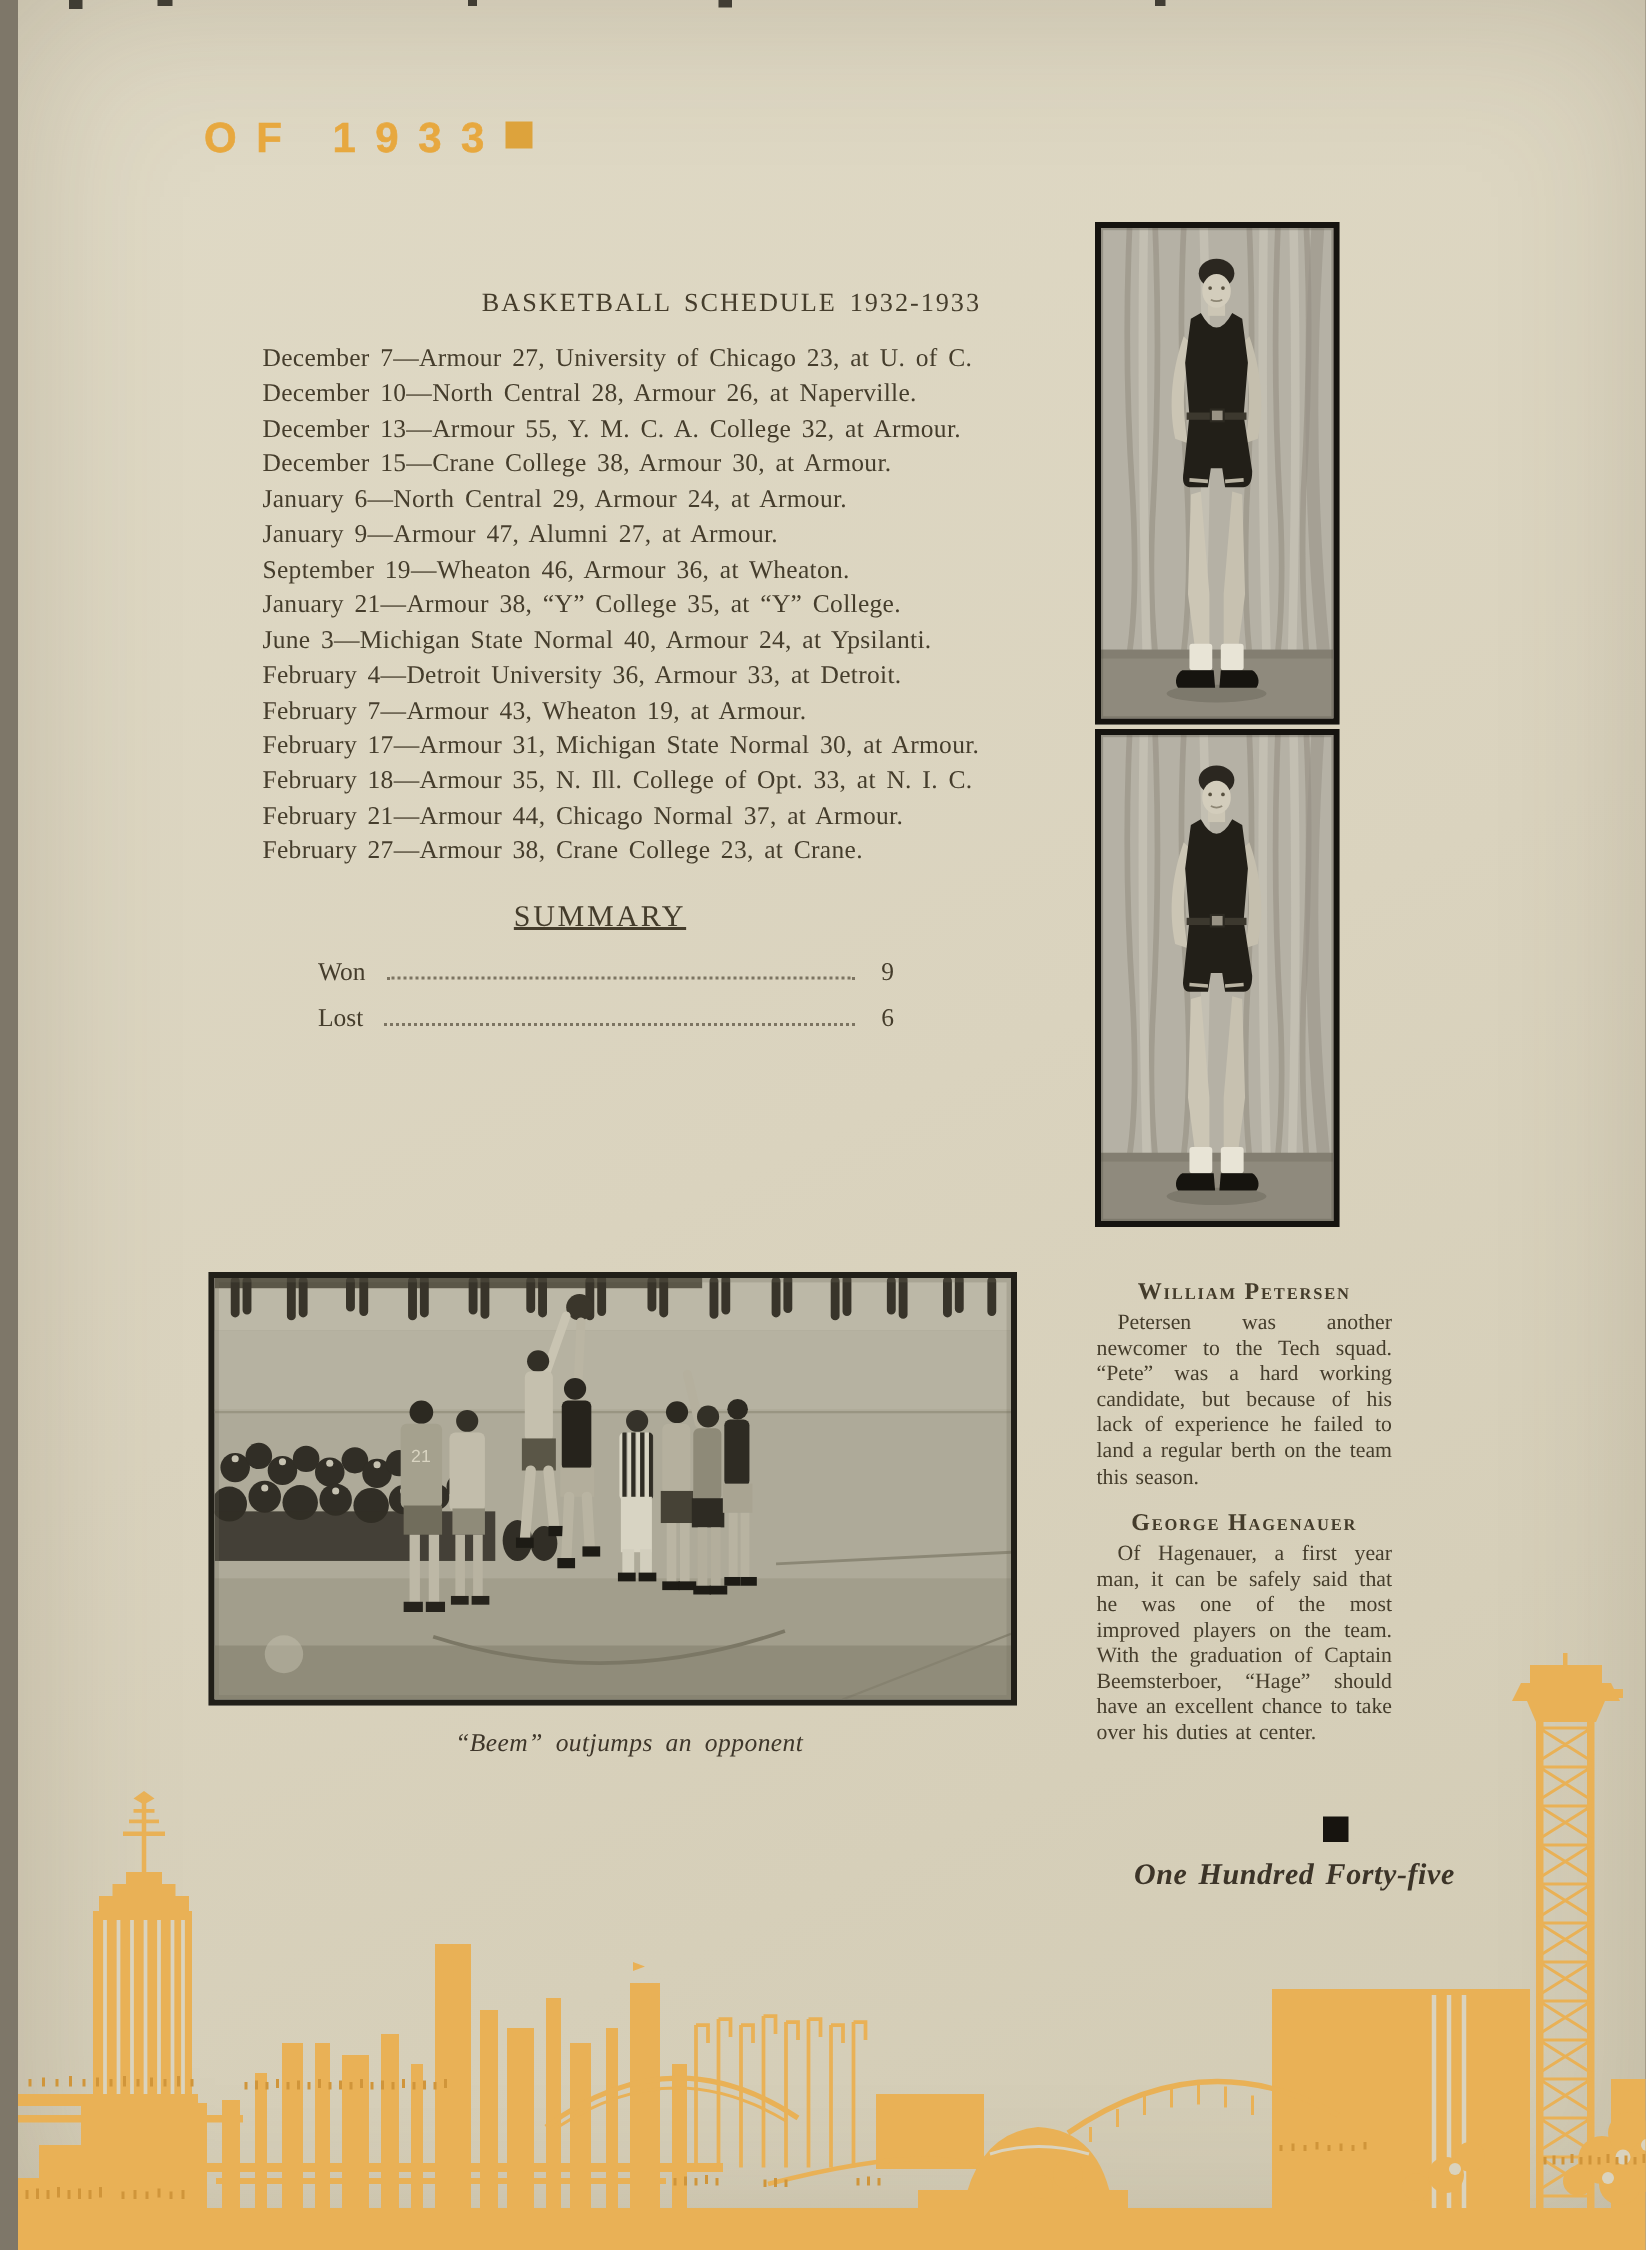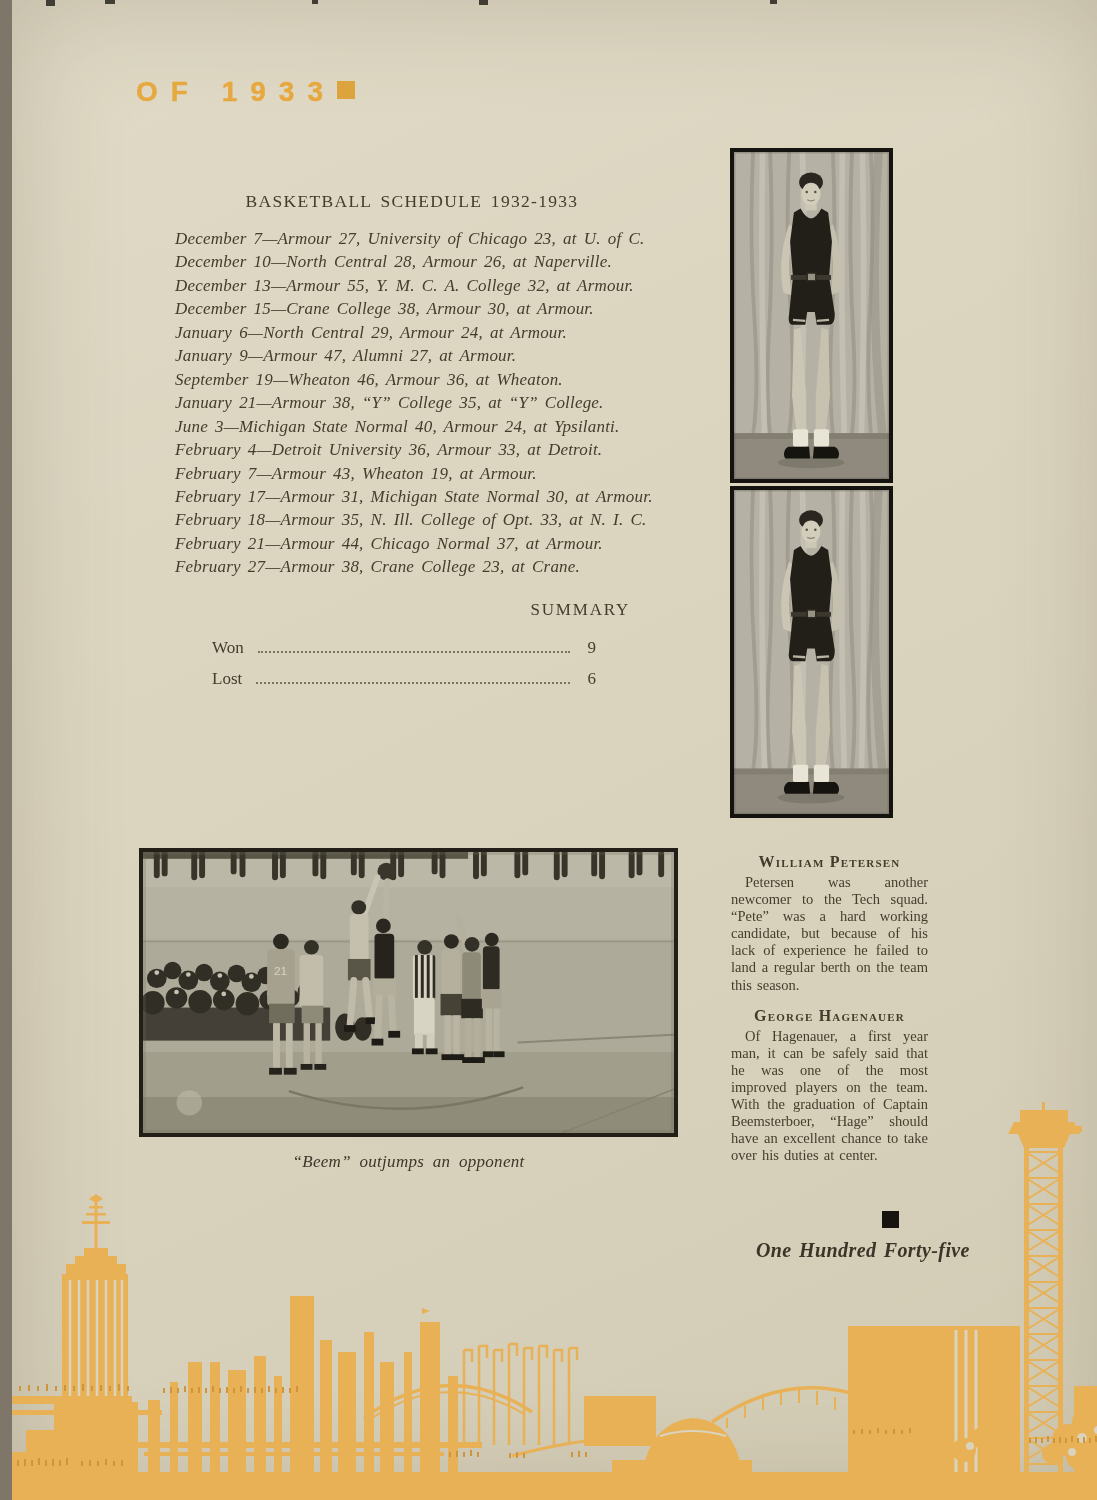--- a/index.html
+++ b/index.html
@@ -7,40 +7,40 @@
         background:linear-gradient(155deg,#e0dac6 0%,#dad3be 50%,#d2cbb4 100%);
         box-shadow:inset 0 0 110px rgba(85,72,48,.22);
         font-family:"Liberation Serif",serif;color:#453d2c;margin-left:12px;}
   .speck{position:absolute;background:#1d1a14;opacity:.8;}
 
   .brand{position:absolute;left:124px;top:76px;font-family:"Liberation Sans",sans-serif;
          font-size:28px;font-weight:bold;letter-spacing:13px;color:#e7a83f;
          -webkit-text-stroke:.4px #e7a83f;}
   .brand-square{position:absolute;left:325px;top:81px;width:18px;height:18px;background:#dda33c;}
 
-  .sched-title{position:absolute;left:158px;top:191px;width:484px;text-align:center;
+  .sched-title{position:absolute;left:158px;top:191px;width:484px;text-align:right;
                font-size:17.5px;letter-spacing:1.3px;word-spacing:3px;}
   .games{position:absolute;left:163px;top:227px;width:520px;font-size:17px;
          line-height:23.45px;word-spacing:2.6px;letter-spacing:.2px;}
-  .games div{white-space:nowrap;font-style:italic;}
-
-  .summary-title{position:absolute;left:158px;top:600px;width:460px;text-align:right;
-                 font-size:17px;letter-spacing:1.8px;}
+  .games div{white-space:nowrap;}
+
+  .summary-title{position:absolute;left:158px;top:600px;width:460px;text-align:center;
+                 font-size:20px;letter-spacing:1.8px;text-decoration:underline;}
   .summary-rows{position:absolute;left:200px;top:638px;width:384px;font-size:17px;}
   .srow{display:flex;align-items:baseline;height:31px;justify-content:flex-end;}
   .srow .leader{flex:1;border-bottom:2px dotted #5d5443;margin:0 10px 5px 14px;opacity:.75;}
   .srow .val{width:16px;text-align:right;}
 
   .photo{position:absolute;border:4px solid #15130f;background:#b4b0a4;overflow:hidden;}
   #photo1{left:718px;top:148px;width:155px;height:327px;}
   #photo2{left:718px;top:486px;width:155px;height:324px;}
   #gamephoto{left:127px;top:848px;width:531px;height:281px;border-color:#211f18;}
   .photo svg{display:block;width:100%;height:100%;}
 
-  .caption{position:absolute;left:127px;top:1152px;width:539px;text-align:center;
+  .caption{position:absolute;left:138px;top:1152px;width:539px;text-align:center;
            font-style:italic;font-size:17px;word-spacing:4px;letter-spacing:.3px;color:#3e362a;}
 
   .bios{position:absolute;left:719px;top:853px;width:197px;}
   .bio h3{margin:0 0 3px;text-align:center;font-size:16px;font-weight:bold;
           font-variant:small-caps;letter-spacing:1.2px;color:#443c2b;}
   .bio p{margin:0 0 13px;font-size:14.5px;line-height:17.1px;text-align:justify;
          text-indent:14px;word-spacing:1.5px;}
 
   .black-square{position:absolute;left:870px;top:1211px;width:17px;height:17px;background:#17140f;}
   .folio{position:absolute;left:744px;top:1239px;font-style:italic;font-weight:bold;

